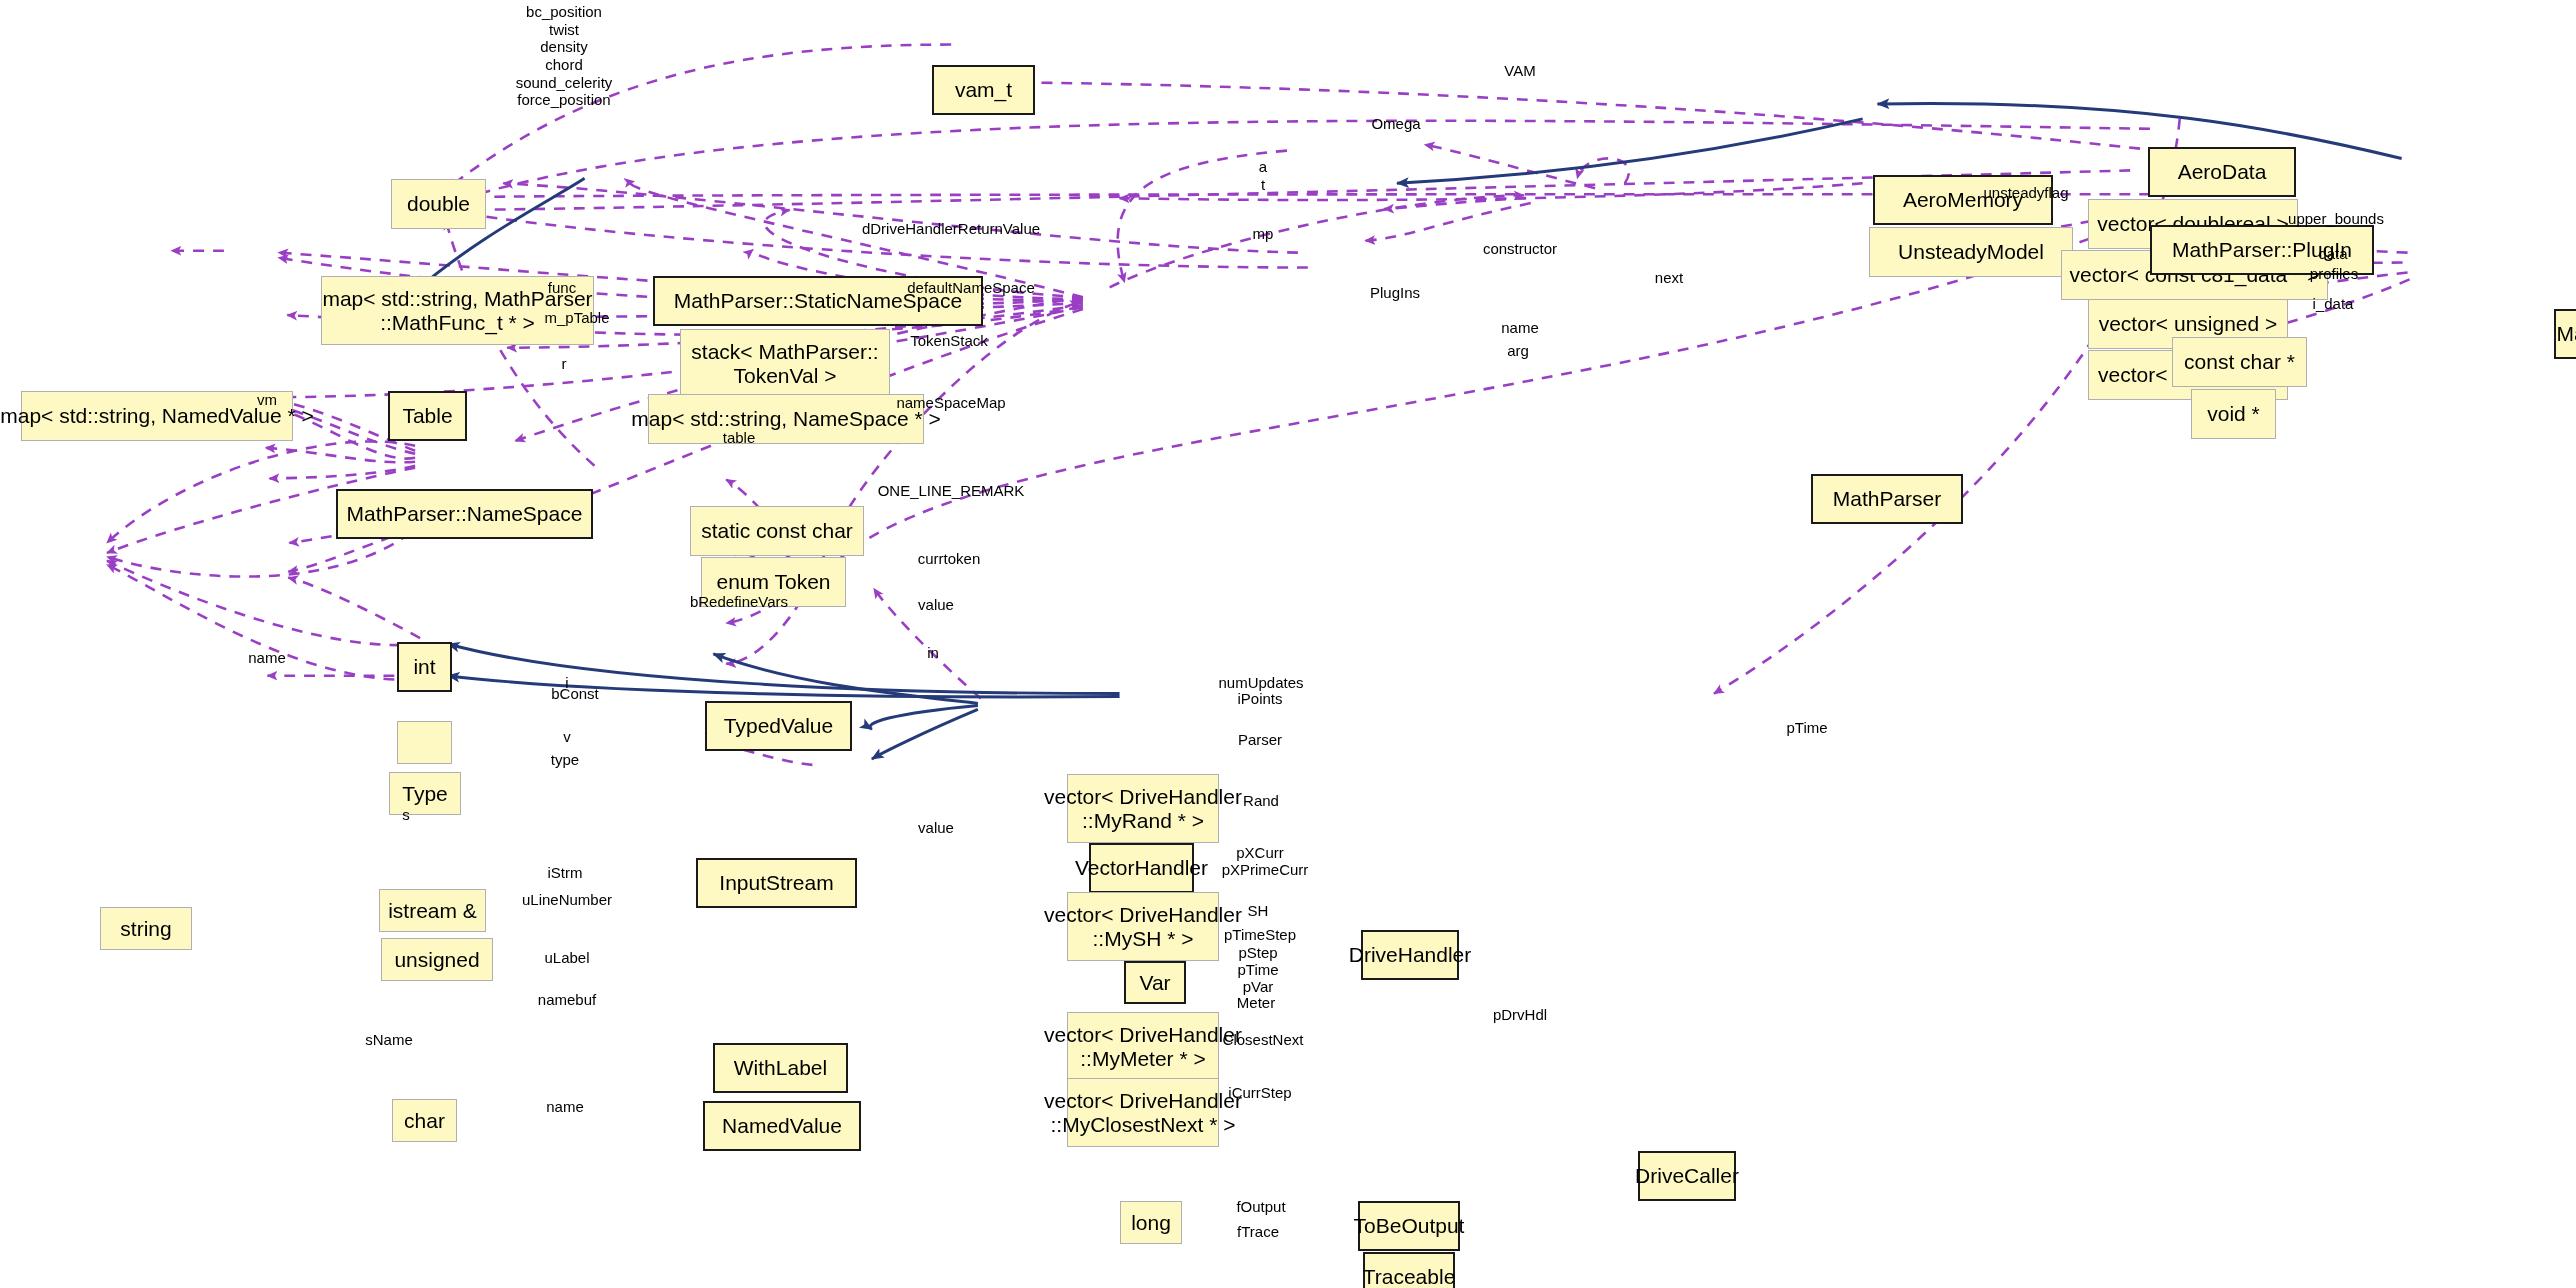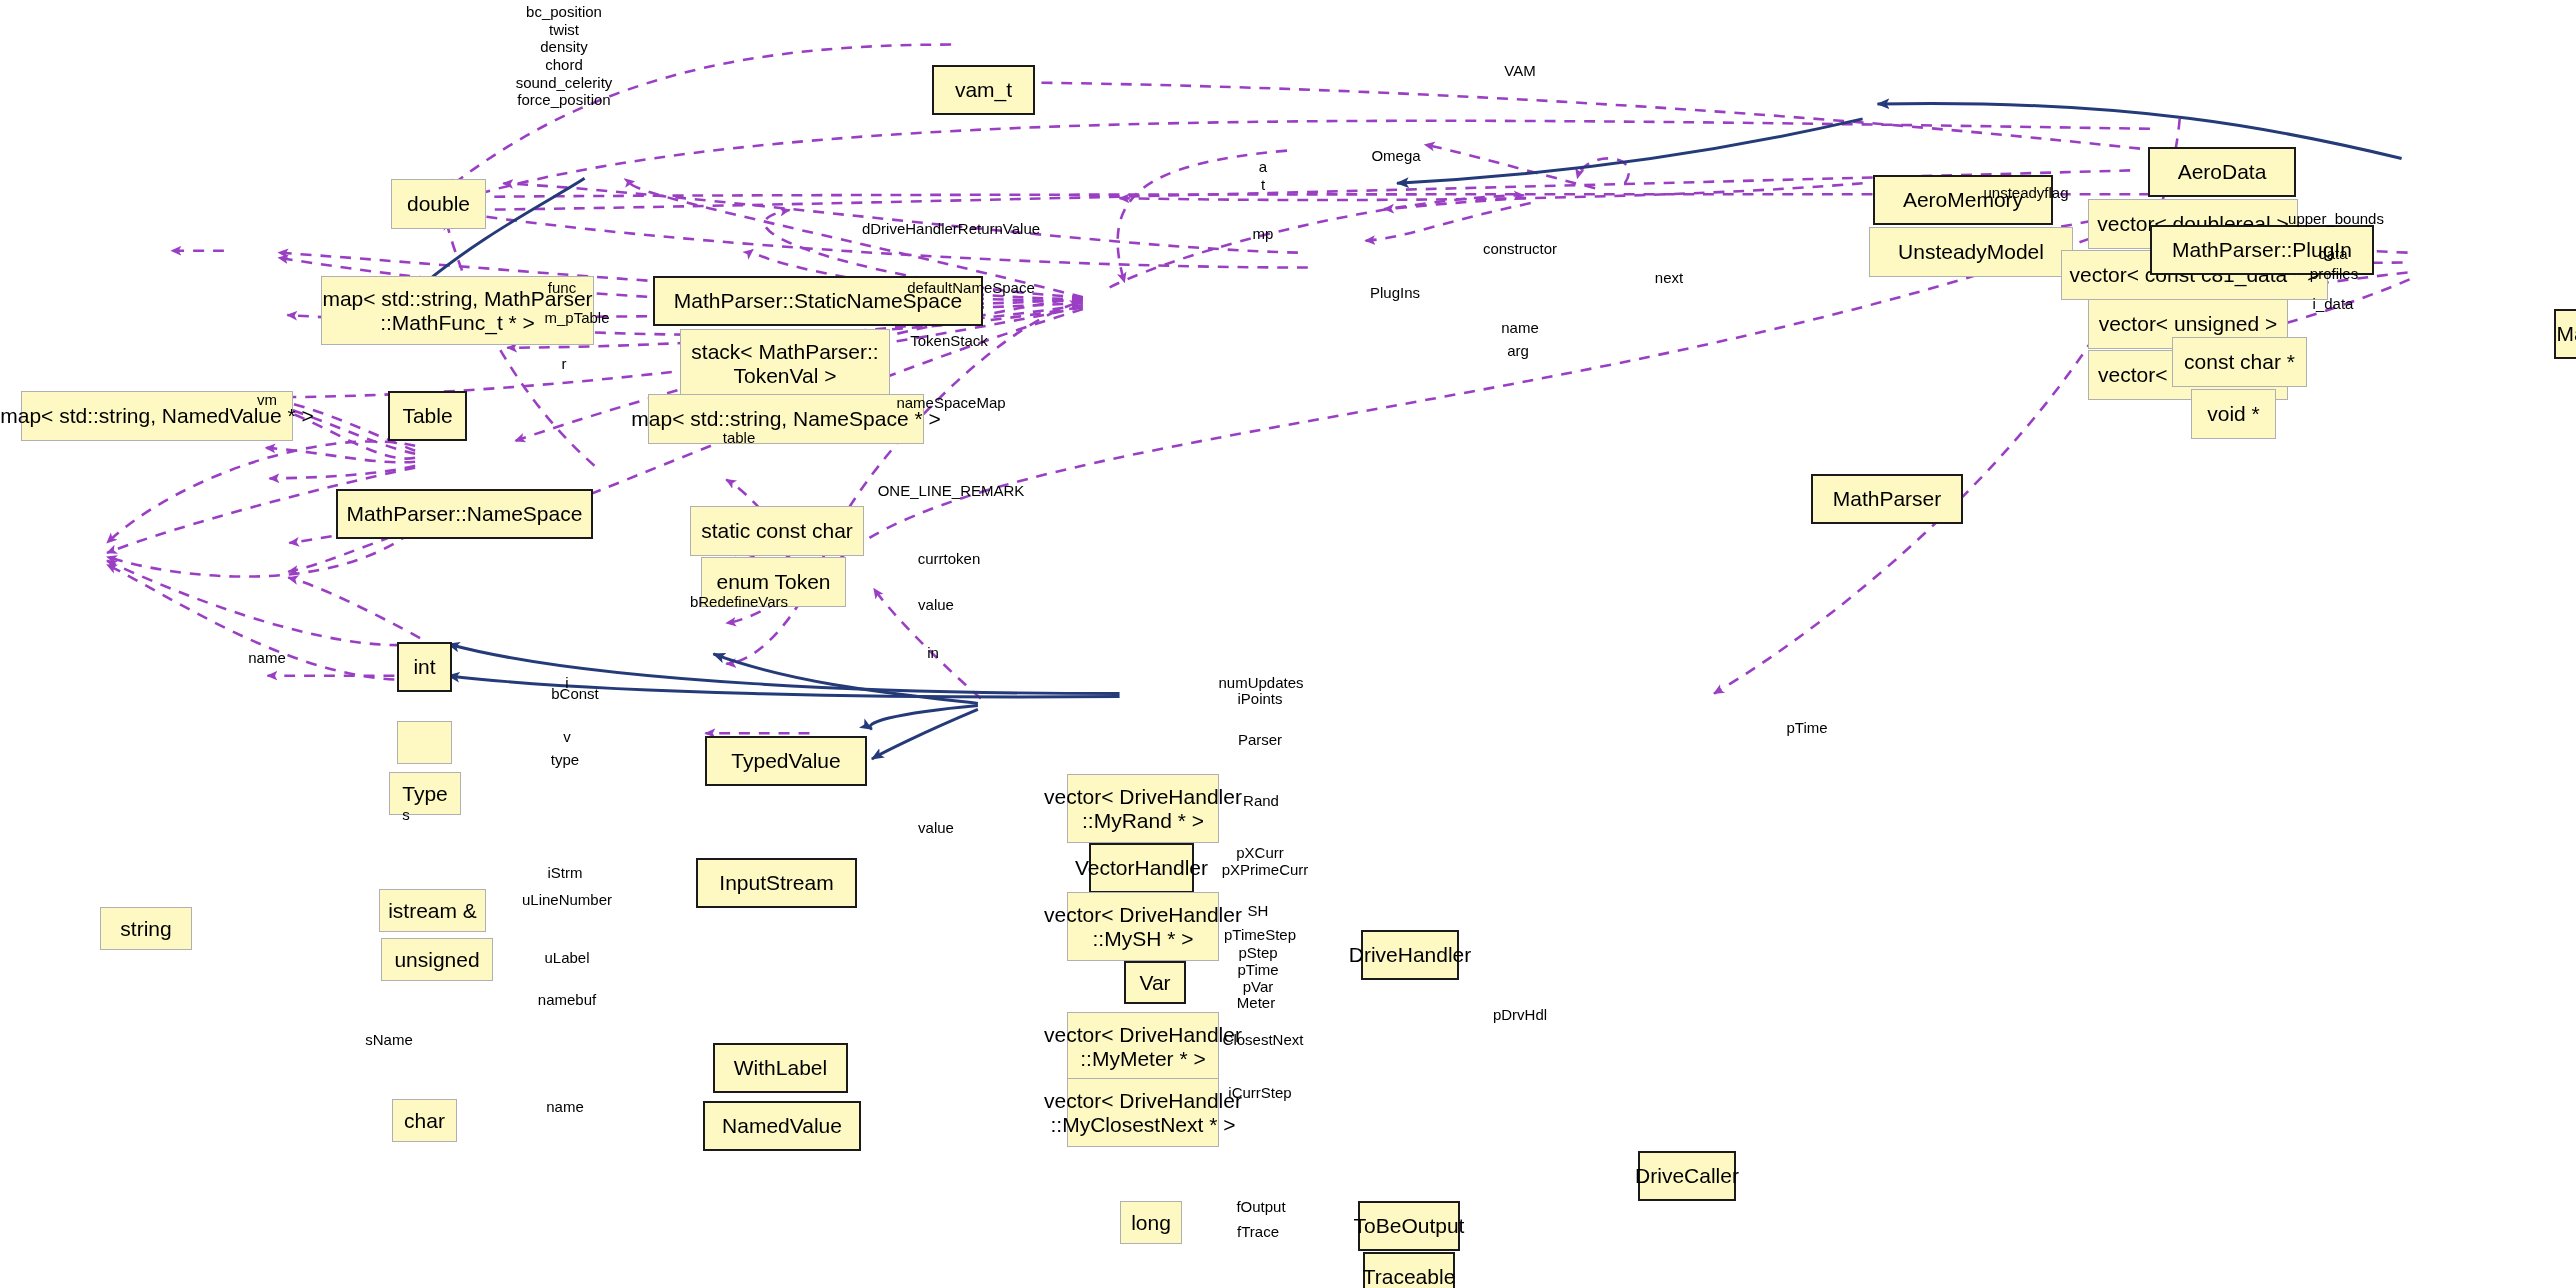--- a/index.html
+++ b/index.html
@@ -164,21 +164,21 @@
       <div class="node solid" style="left: 1795px; top: 474px; width: 152px; height: 50px;">MathParser</div>
       <div class="node solid" style="left: 2134px; top: 225px; width: 224px; height: 50px;">MathParser::PlugIn</div>
       <div class="node solid" style="left: 2538px; top: 309px; width: 263px; height: 50px;">MathParser::PlugInRegister</div>
       <div class="node light" style="left: 2156px; top: 337px; width: 135px; height: 50px;">const char *</div>
       <div class="node light" style="left: 2175px; top: 389px; width: 85px; height: 50px;">void *</div>
       <div class="node light" style="left: 674px; top: 506px; width: 174px; height: 50px;">static const char</div>
       <div class="node light" style="left: 685px; top: 557px; width: 145px; height: 50px;">enum Token</div>
       <div class="node solid" style="left: 381px; top: 642px; width: 55px; height: 50px;">int</div>
       <div class="node light" style="left: 381px; top: 721px; width: 55px; height: 43px;"></div>
       <div class="node light" style="left: 373px; top: 772px; width: 72px; height: 43px;">Type</div>
-      <div class="node solid" style="left: 689px; top: 736px; width: 162px; height: 50px;">TypedValue</div>
+      <div class="node solid" style="left: 689px; top: 701px; width: 147px; height: 50px;">TypedValue</div>
       <div class="node solid" style="left: 680px; top: 858px; width: 161px; height: 50px;">InputStream</div>
       <div class="node light" style="left: 363px; top: 889px; width: 107px; height: 43px;">istream &amp;</div>
       <div class="node light" style="left: 365px; top: 938px; width: 112px; height: 43px;">unsigned</div>
       <div class="node light" style="left: 84px; top: 907px; width: 92px; height: 43px;">string</div>
       <div class="node solid" style="left: 697px; top: 1043px; width: 135px; height: 50px;">WithLabel</div>
       <div class="node solid" style="left: 687px; top: 1101px; width: 158px; height: 50px;">NamedValue</div>
       <div class="node light" style="left: 376px; top: 1099px; width: 65px; height: 43px;">char</div>
       <div class="node light" style="left: 1051px; top: 774px; width: 152px; height: 69px;">vector&lt; DriveHandler
 ::MyRand * &gt;</div>
       <div class="node solid" style="left: 1073px; top: 843px; width: 105px; height: 50px;">VectorHandler</div>
@@ -196,21 +196,21 @@
       <div class="node light" style="left: 1104px; top: 1201px; width: 62px; height: 43px;">long</div>
     </div>
   <div id="labels">
       <div class="elabel" style="left: 564px; top: 3px;">bc_position
 twist
 density
 chord
 sound_celerity
 force_position</div>
       <div class="elabel" style="left: 1520px; top: 62px;">VAM</div>
-      <div class="elabel" style="left: 1396px; top: 115px; margin-top: 32px;">Omega</div>
+      <div class="elabel" style="left: 1396px; top: 115px;">Omega</div>
       <div class="elabel" style="left: 1263px; top: 158px;">a
 t</div>
       <div class="elabel" style="left: 2026px; top: 184px;">unsteadyflag</div>
       <div class="elabel" style="left: 2336px; top: 210px; text-align: right;">upper_bounds</div>
       <div class="elabel" style="left: 2333px; top: 245px;">data</div>
       <div class="elabel" style="left: 2334px; top: 265px;">profiles</div>
       <div class="elabel" style="left: 2333px; top: 295px;">i_data</div>
       <div class="elabel" style="left: 951px; top: 220px;">dDriveHandlerReturnValue</div>
       <div class="elabel" style="left: 1263px; top: 225px;">mp</div>
       <div class="elabel" style="left: 1520px; top: 240px;">constructor</div>

